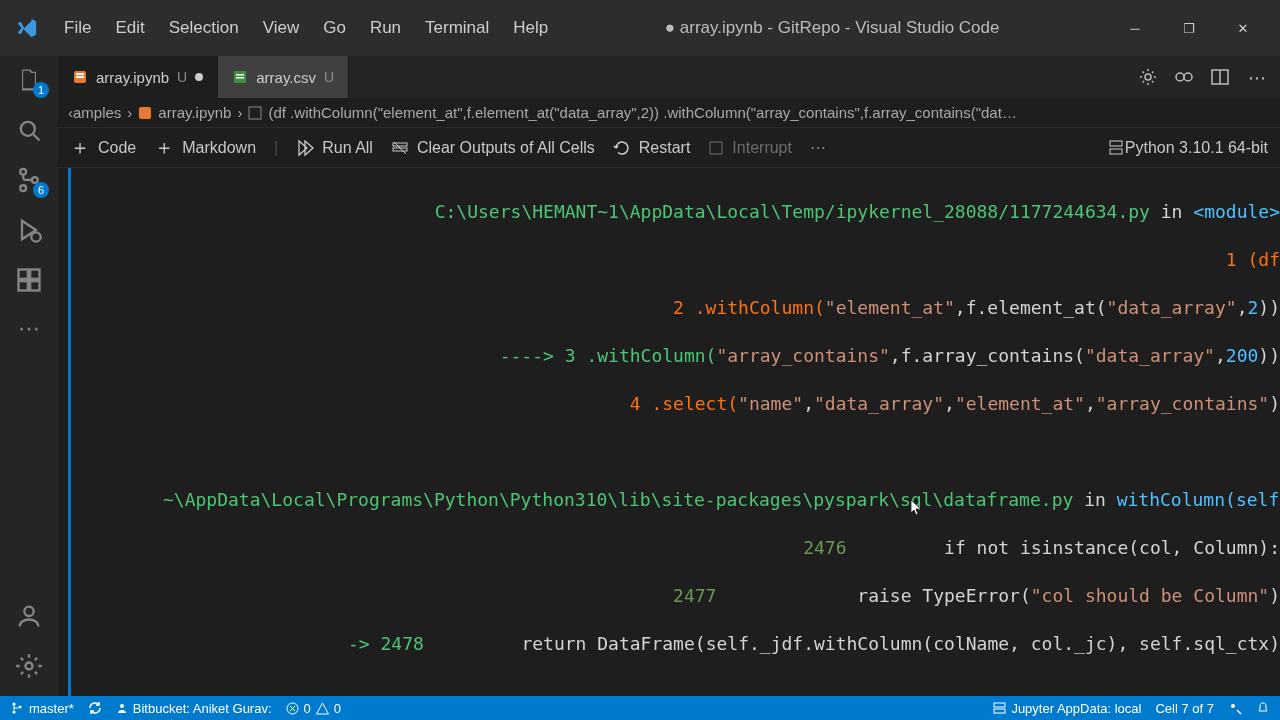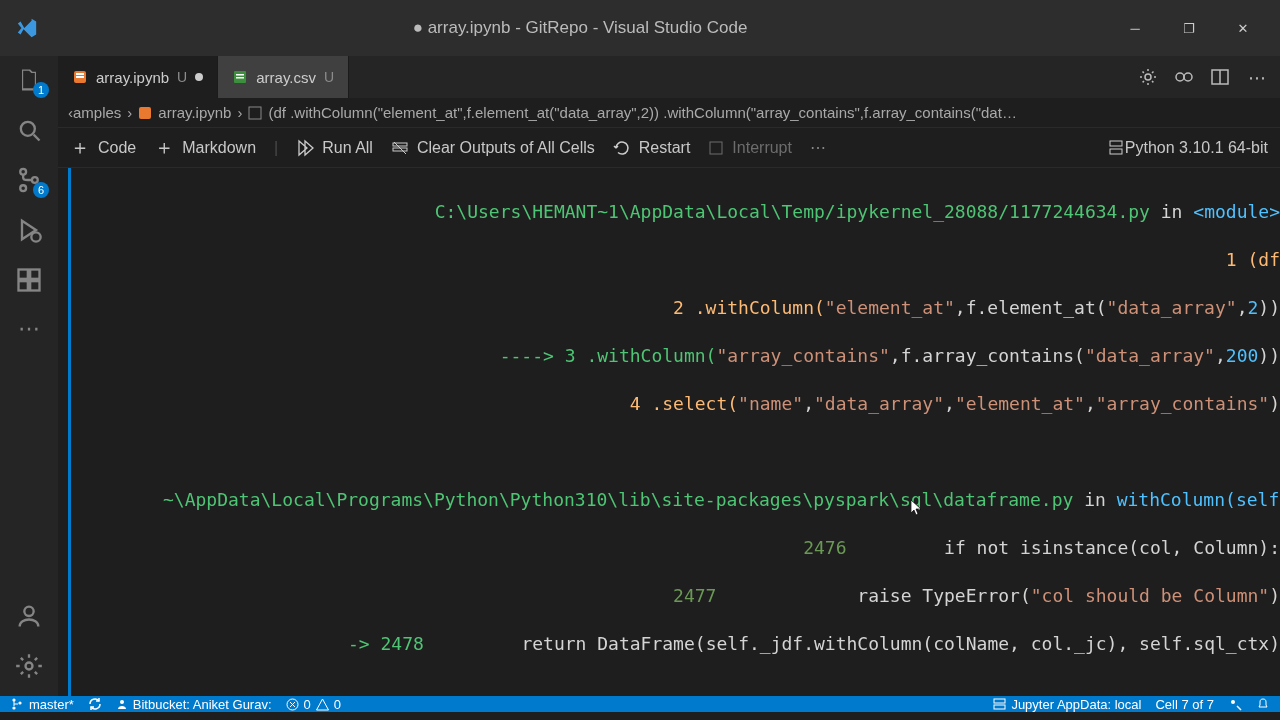--- a/index.html
+++ b/index.html
@@ -77,42 +77,52 @@
   .nb-btn.disabled { color:#6c6c6c; }
   .nb-kernel { margin-left:auto; display:flex; align-items:center; cursor:pointer; }
 
   .code-output {
     flex:1; overflow:auto; padding: 8px 0 8px 92px;
     font-family: Consolas, monospace; font-size:18px; line-height:24px;
     border-left:3px solid #007acc; margin-left:10px;
     white-space: pre; position:relative;
   }
   .code-output .line { white-space:pre; }
-  .c-g { color:#4ec574; } .c-c { color:#4fc1ff; } .c-n { color:#fdba74; }
+  .c-g { color:#4ec574; } .c-c { color:#4fc1ff; } .c-n { color:#f97316; }
   .c-ln { color:#6b9955; }
   .c-s { color:#ce9178; }
   .c-arrow{ color:#4ec574;} .c-w{color:#d4d4d4;}
 
   .statusbar {
-    height:16px; background:#007acc; color:#fff;
+    height:24px; background:#007acc; color:#fff;
     display:flex; align-items:center; font-size:13px;
     padding:0 10px; gap:14px;
   }
   .sb-right { margin-left:auto; display:flex; gap:14px; align-items:center; }
   .sb-item { display:flex; align-items:center; gap:5px; cursor:pointer; }
 
   .cursor { position:absolute; width:12px; height:17px; color:#fff; }
 </style>
 </head>
 <body>
 
 <div class="titlebar">
   <svg class="vscode-logo" viewBox="0 0 24 24">
       <path fill="#3b98e0" d="M17 2l5 3v14l-5 3-9-9 9-9zM2 7l3-2 4 7-4 7-3-2 4-5-4-5z"></path>
     </svg>
+  <div class="menu">
+    <span class="menu-item">File</span>
+    <span class="menu-item">Edit</span>
+    <span class="menu-item">Selection</span>
+    <span class="menu-item">View</span>
+    <span class="menu-item">Go</span>
+    <span class="menu-item">Run</span>
+    <span class="menu-item">Terminal</span>
+    <span class="menu-item">Help</span>
+  </div>
   <div class="window-title">● array.ipynb - GitRepo - Visual Studio Code</div>
   <div class="win-controls">
     <span class="win-ctrl">─</span>
     <span class="win-ctrl">❐</span>
     <span class="win-ctrl">✕</span>
   </div>
 </div>
 
 <div class="main">
   <div class="activitybar">

